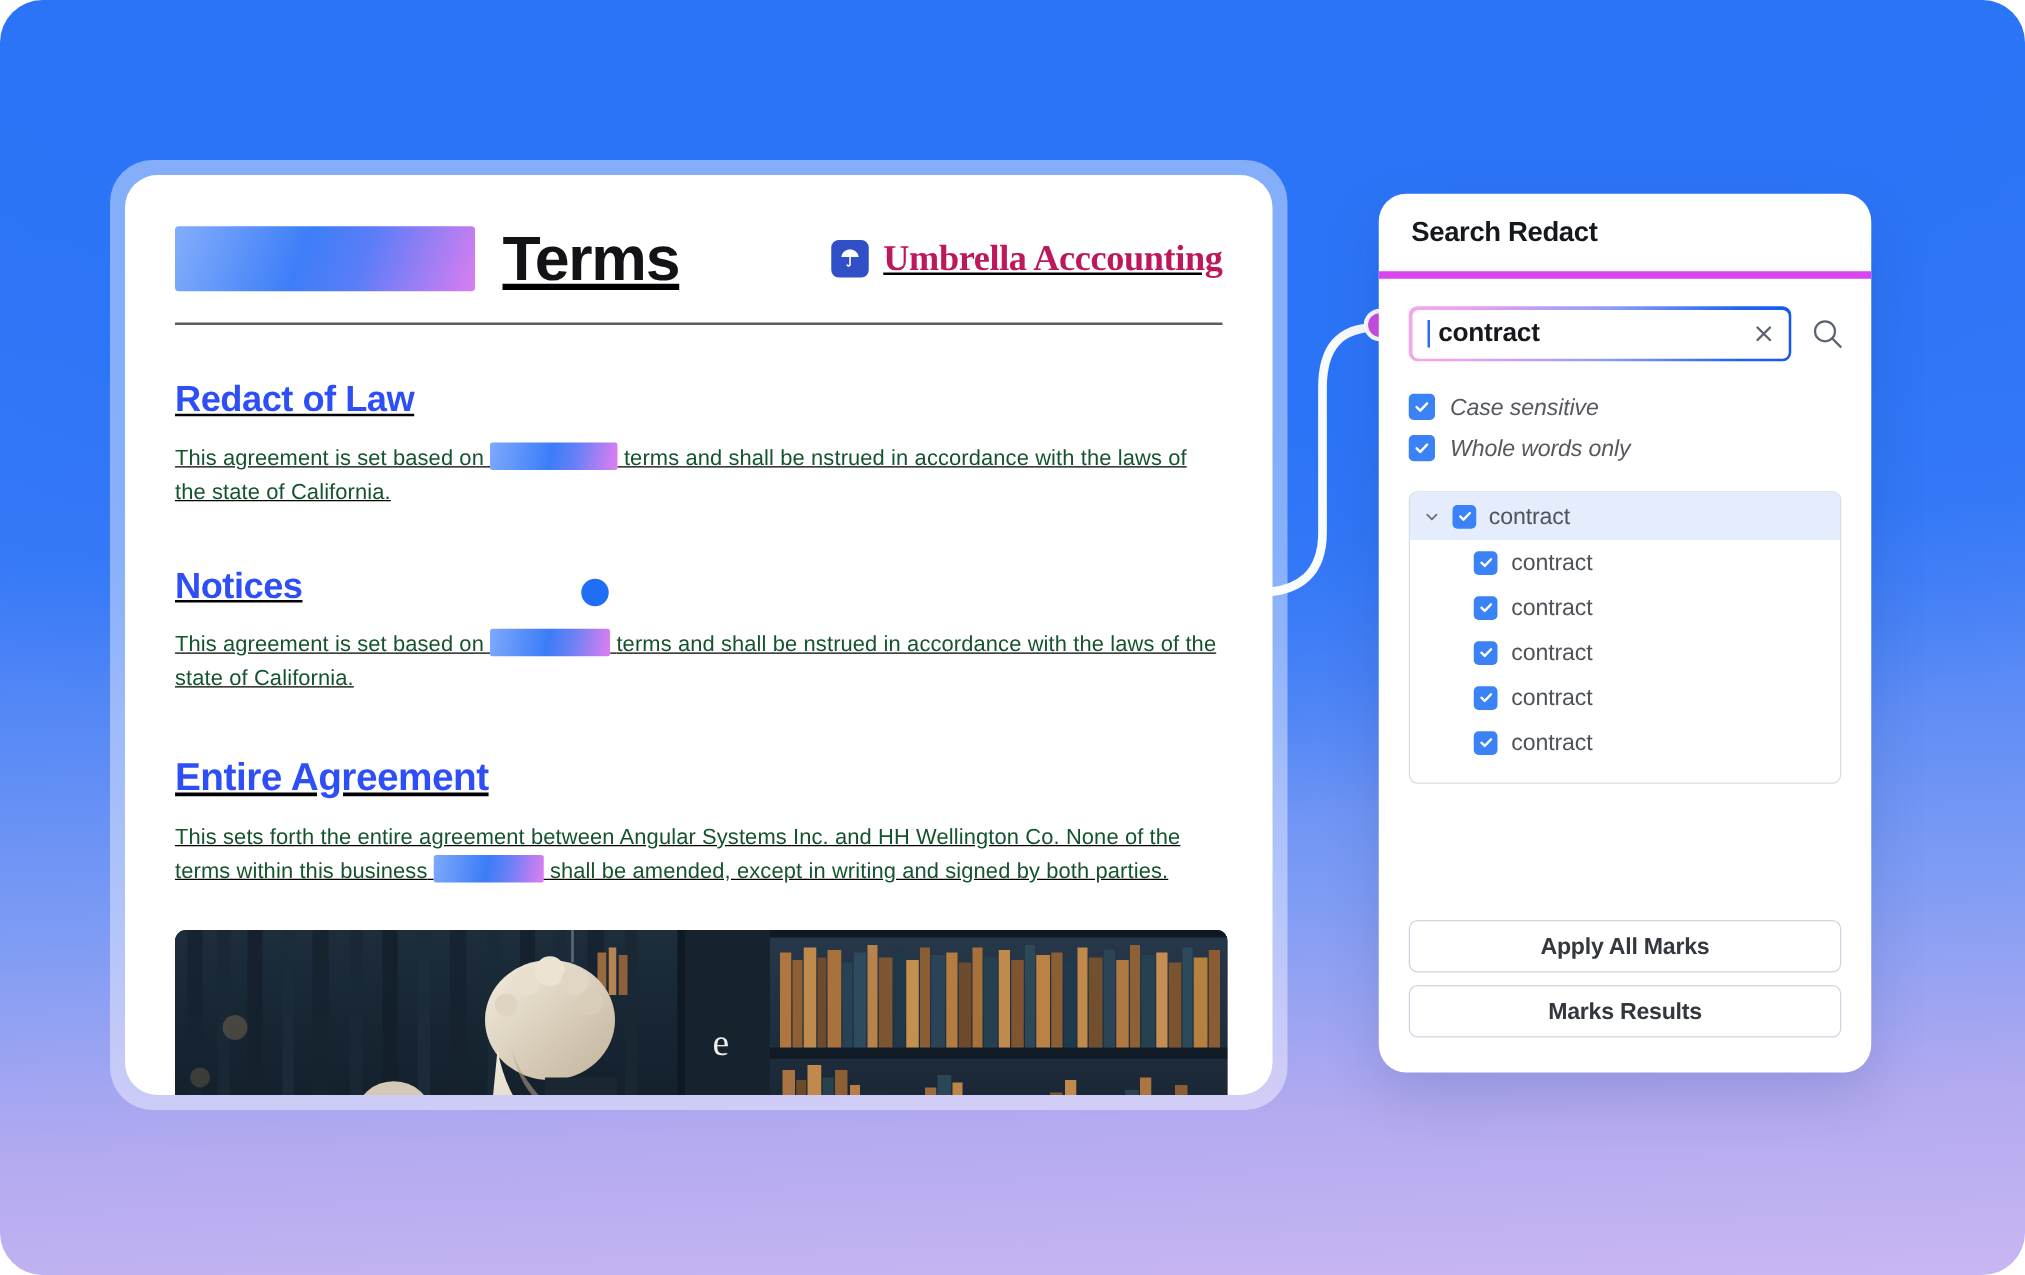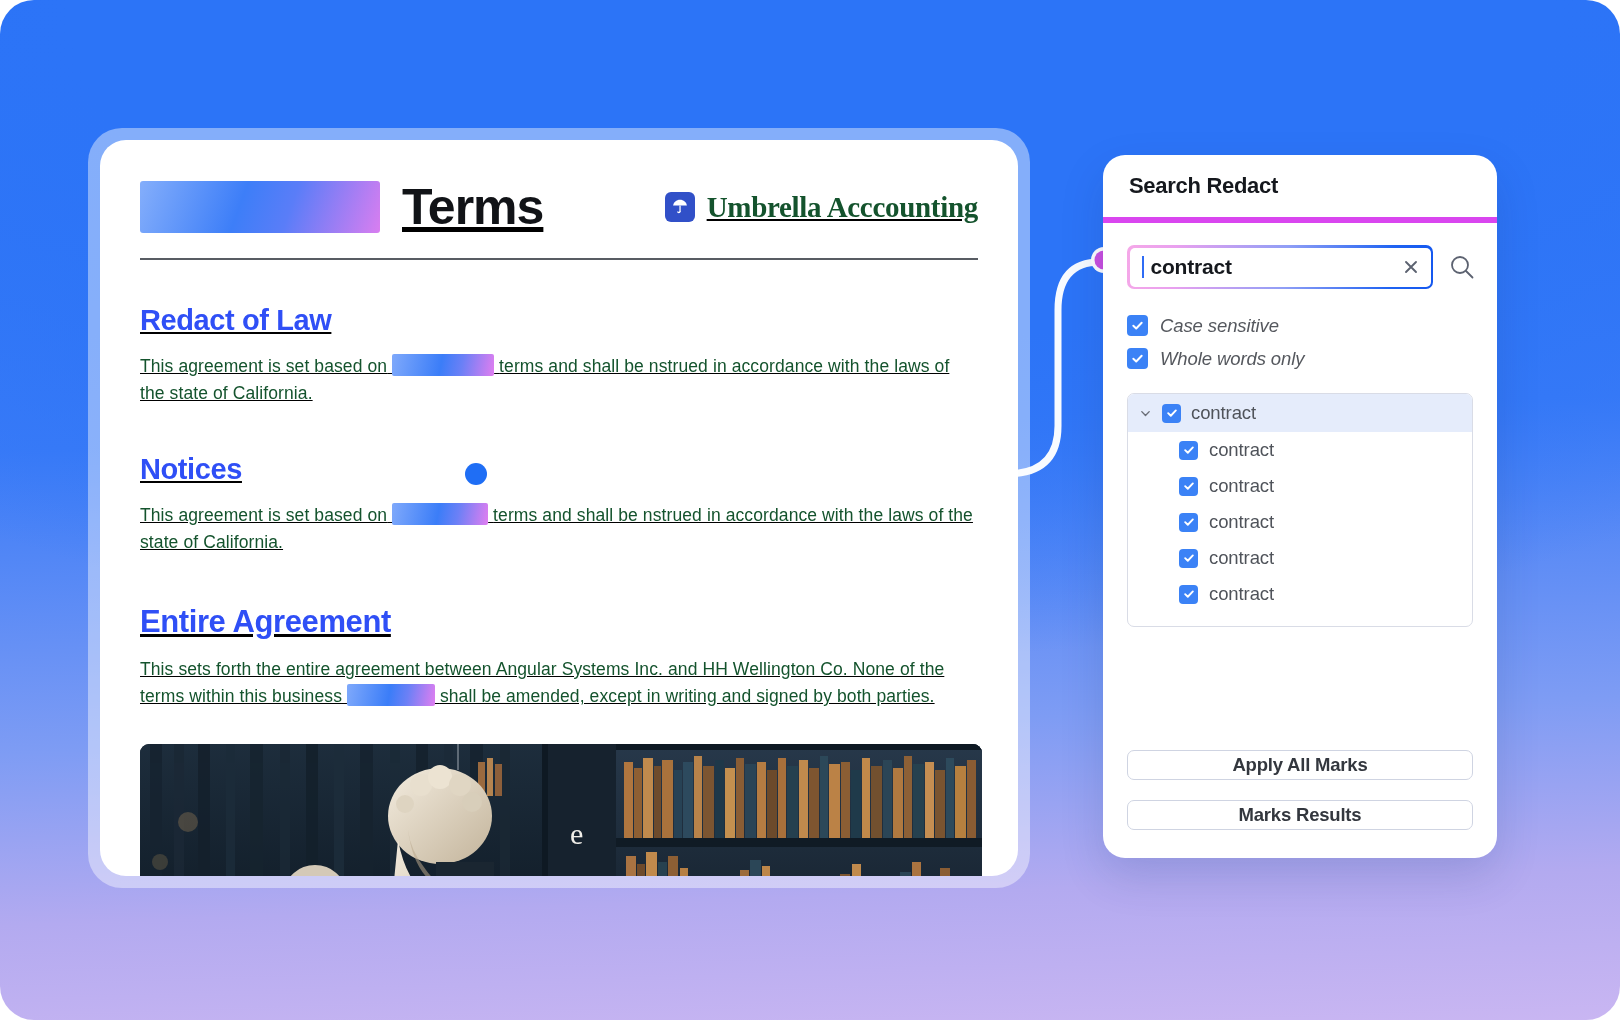--- a/index.html
+++ b/index.html
@@ -70,21 +70,21 @@
   #brand-mark {
     width: 30px; height: 30px;
     border-radius: 6px;
     background: #3150c8;
     display: flex; align-items: center; justify-content: center;
   }
   #brand-name {
     font-family: "Liberation Serif", serif;
     font-size: 29px;
     font-weight: 700;
-    color: #14532d;
+    color: #be185d;
     letter-spacing: -0.3px;
     white-space: nowrap;
   }
   #doc-rule {
     margin-top: 18px;
     height: 2px;
     background: #585c63;
   }
 
   
@@ -255,22 +255,22 @@
 
   
   #actions {
     position: absolute;
     left: 24px; right: 24px;
     bottom: 28px;
   }
   .act-btn {
     display: block;
     width: 100%;
-    height: 30px;
-    margin-top: 20px;
+    height: 42px;
+    margin-top: 10px;
     border: 1px solid #cfd4e2;
     border-radius: 7px;
     background: #fff;
     font-family: "Liberation Sans", sans-serif;
     font-size: 18.5px;
     font-weight: 700;
     color: #33373e;
     letter-spacing: -0.2px;
     cursor: pointer;
   }

